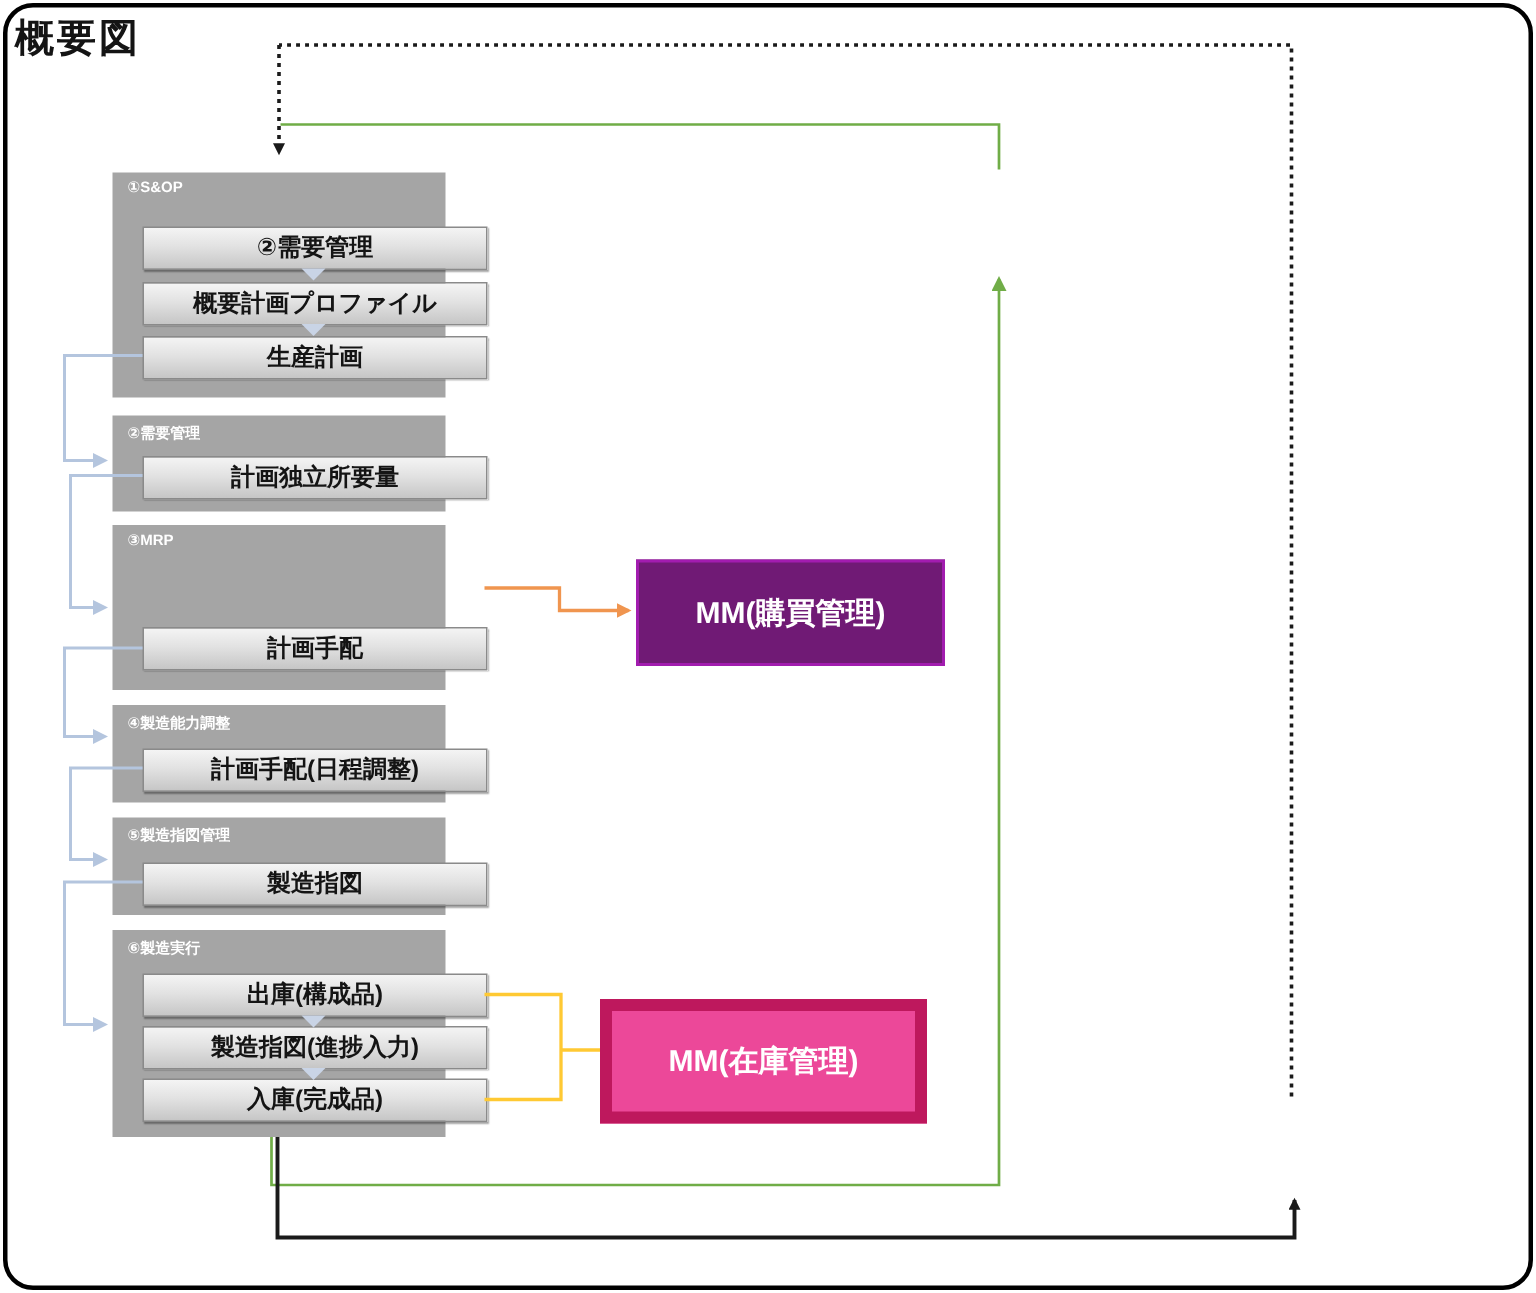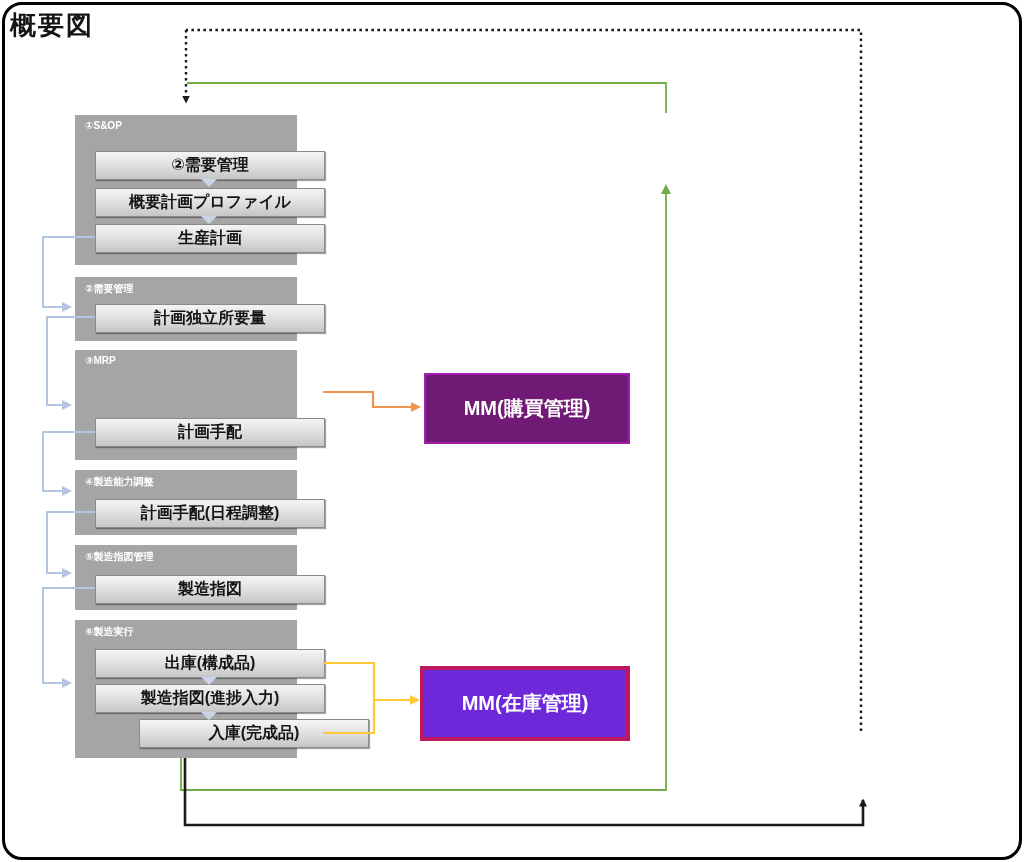--- a/index.html
+++ b/index.html
@@ -35,29 +35,29 @@
     background:linear-gradient(180deg,#f4f4f4 0%,#e2e2e2 45%,#c6c6c6 100%);
     border:1px solid #8a8a8a;box-shadow:1px 1px 1px rgba(0,0,0,.35);
     display:flex;align-items:center;justify-content:center;
     font-size:16px;font-weight:700;color:#141414;white-space:nowrap;
   }
   .b1{top:151px;} .b2{top:188px;} .b3{top:224px;}
   .b4{top:304px;}
   .b5{top:378px;} .b6{top:418px;}
   .b7{top:499px;}
   .b8{top:575px;}
-  .b9{top:649px;} .b10{top:684px;} .b11{top:719px;margin-left:44px;}
+  .b9{top:649px;} .b10{top:684px;} .b11{top:719px;}
   
   .module{
     position:absolute;display:flex;align-items:center;justify-content:center;
     color:#ffffff;font-size:20px;font-weight:700;z-index:4;white-space:nowrap;
   }
   .mod-sd{left:563px;top:113px;width:205px;height:68px;background:#12a24b;border:2px solid #1a1a1a;}
   .mod-mm-pur{left:424px;top:373px;width:202px;height:67px;background:#701a75;border:2px solid #a21caf;}
-  .mod-mm-inv{left:420px;top:666px;width:202px;height:67px;background:#6d28d9;border:4px solid #be185d;}
+  .mod-mm-inv{left:400px;top:666px;width:202px;height:67px;background:#ec4899;border:8px solid #be185d;}
   .mod-co{left:763px;top:731px;width:200px;height:65px;background:#0b0b0b;border:1px solid #6e6e6e;}
   svg.wires{position:absolute;left:0;top:0;z-index:3;}
 </style>
 </head>
 <body>
 
 <div id="canvas">
 
   <div class="page-title">概要図</div>
 

